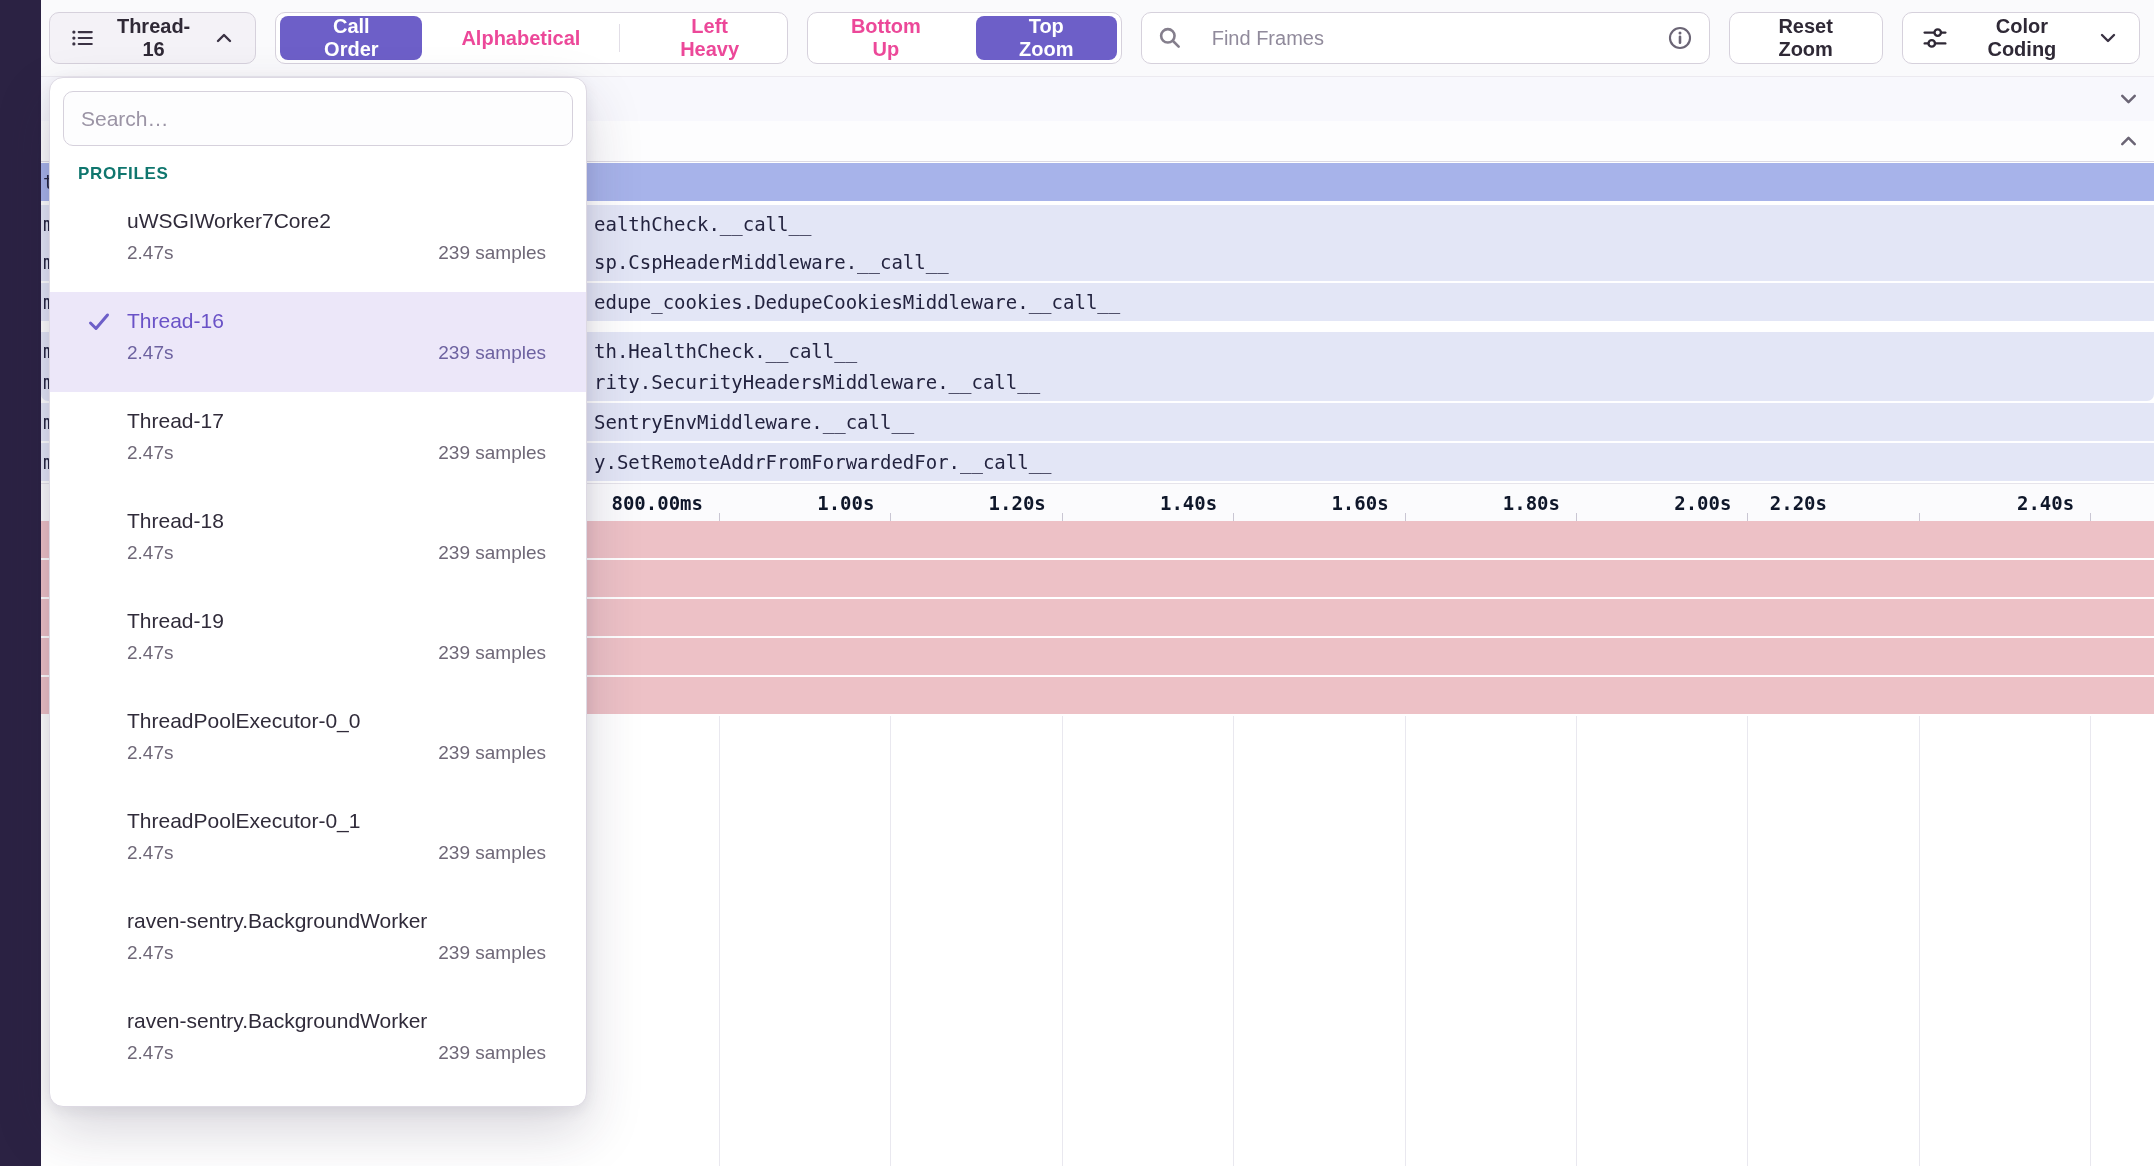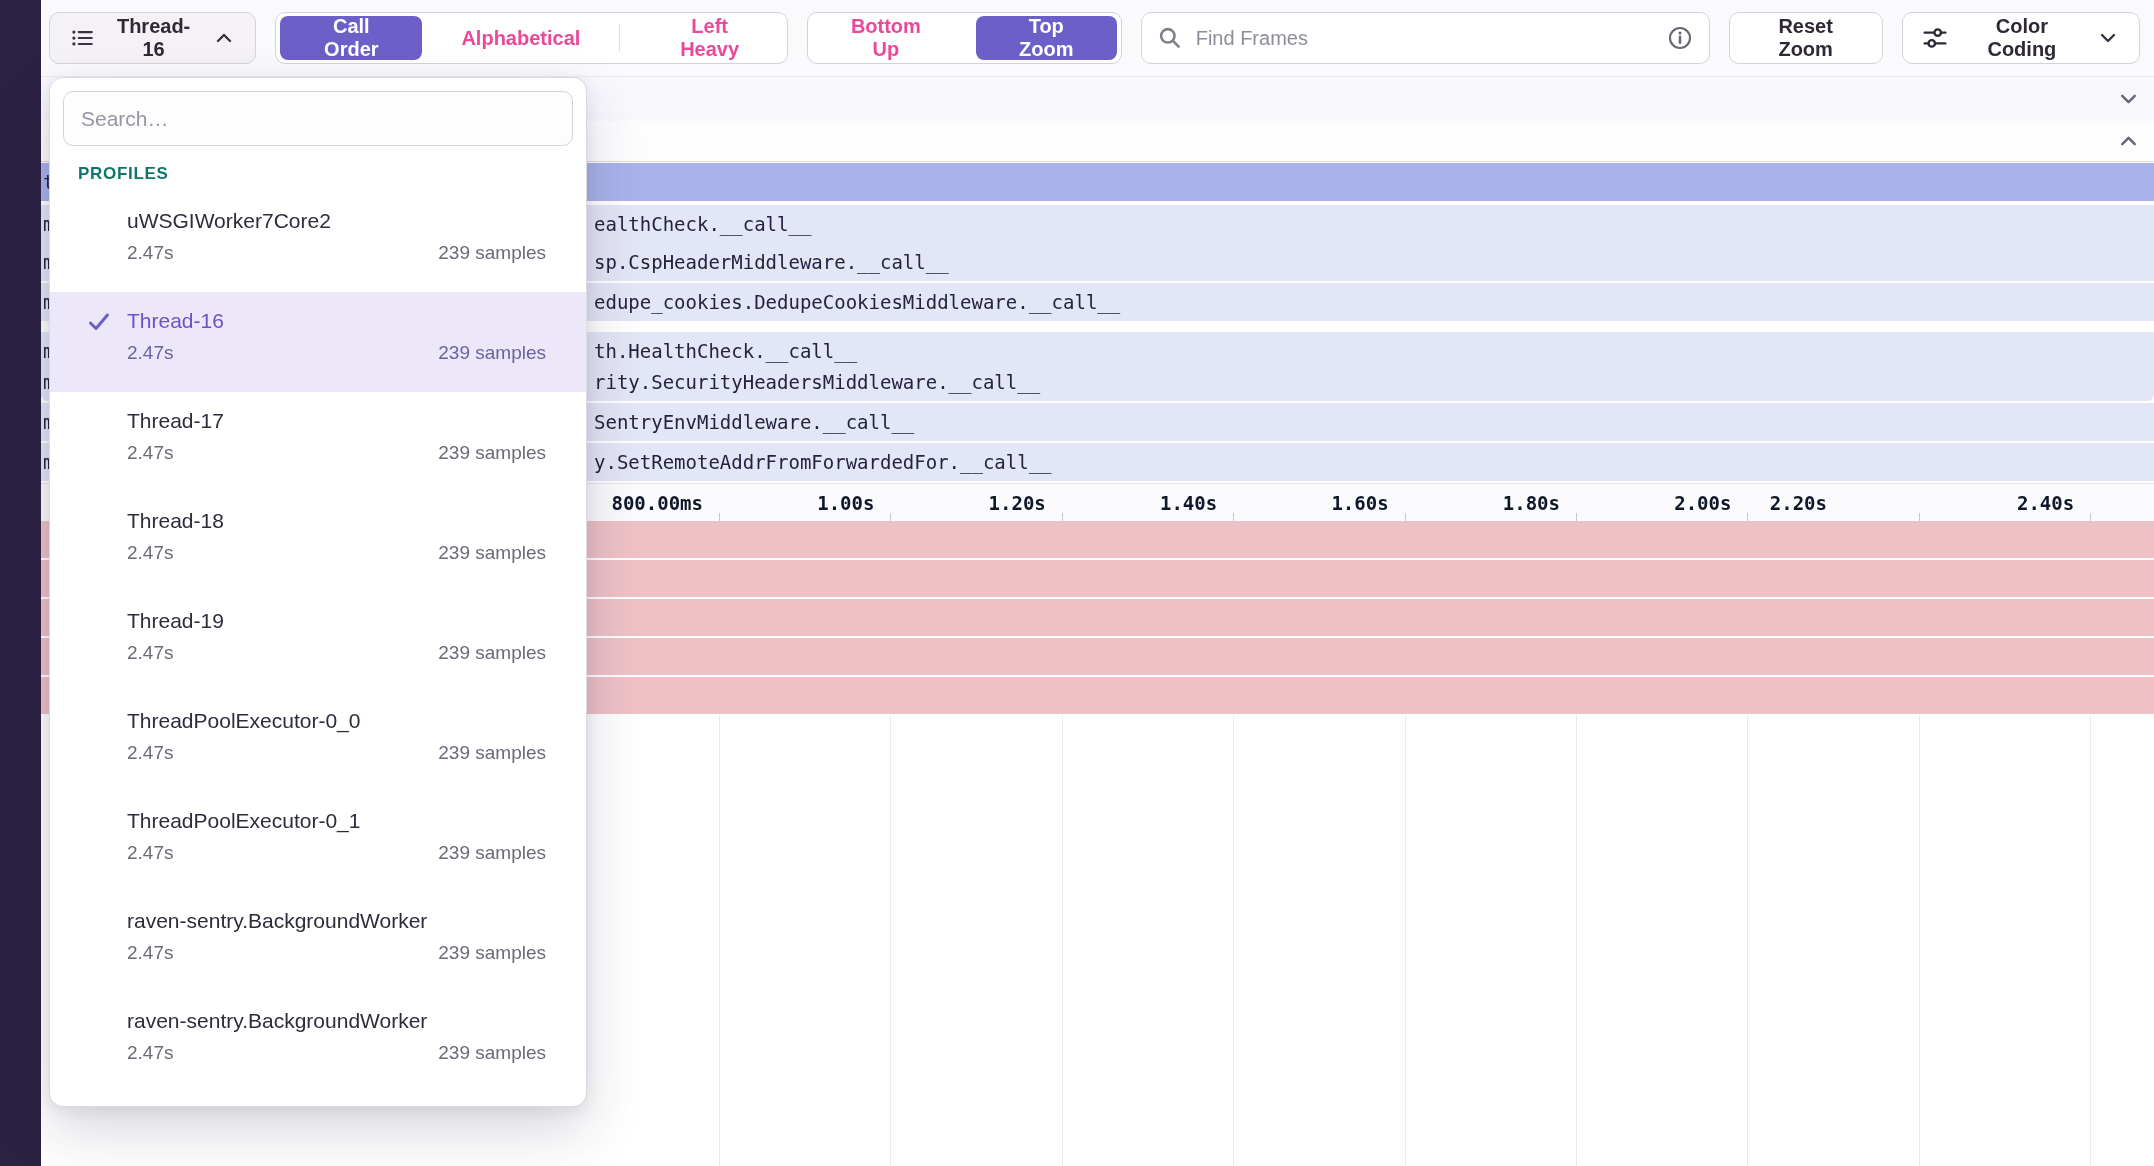--- a/index.html
+++ b/index.html
@@ -18,21 +18,21 @@
           color:#2f2936;font-family:inherit;cursor:pointer;}
   .thread-btn{background:#f4f2f7;}
   .segmented{height:52px;border:1px solid #d6d1dc;border-radius:10px;background:#fff;
              display:flex;align-items:center;padding:0 4px;box-sizing:border-box;gap:16px;}
   .seg-item{height:44px;border:none;background:transparent;border-radius:8px;padding:0 23px;
             display:flex;align-items:center;font-size:20px;font-weight:700;color:#ec4899;
             font-family:inherit;cursor:pointer;}
   .seg-item.selected{background:var(--accent,#6d5fc8);color:#fff;}
   .seg-divider{width:1px;height:28px;background:#e2dee7;}
   .search-box{height:52px;width:570px;border:1px solid #d6d1dc;border-radius:10px;background:#fff;
-              display:flex;align-items:center;gap:11px;padding:8px 15px;box-sizing:border-box;}
+              display:flex;align-items:center;gap:27px;padding:8px 15px;box-sizing:border-box;}
   .search-box input{flex:1;min-width:0;border:none;outline:none;background:transparent;
                     font-size:20px;color:#2f2936;font-family:inherit;}
   .search-box input::placeholder{color:#908a9b;}
   .icon{display:inline-flex;flex:none;}
 
   
   .strip-a{position:absolute;left:41px;top:77px;right:0;height:44px;background:#f8f8fd;border-bottom:1px solid #e9e6ee;}
   .strip-b{position:absolute;left:41px;top:121px;right:0;height:40px;background:#fdfdfe;border-bottom:1px solid #dcd9e3;}
   .strip-btn{position:absolute;right:13px;top:50%;transform:translateY(-50%);border:none;background:transparent;
              color:#6b6575;cursor:pointer;display:flex;padding:0;}

